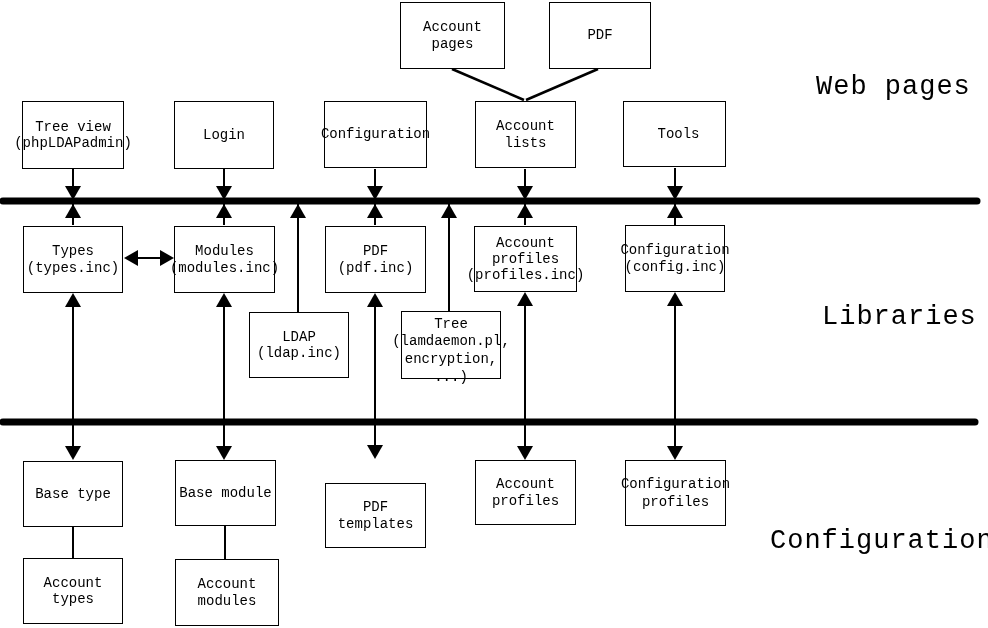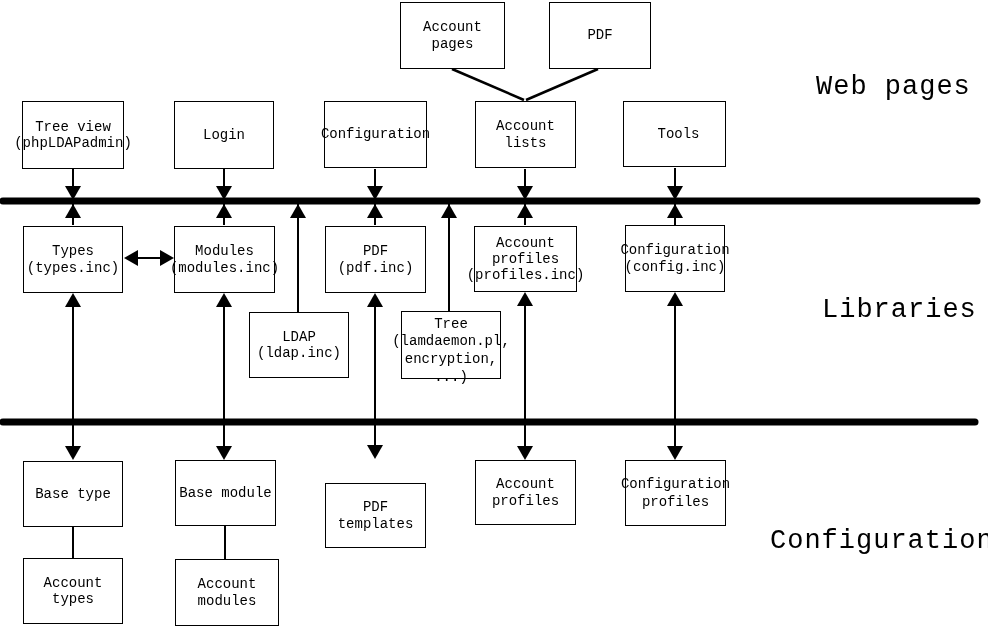--- a/index.html
+++ b/index.html
@@ -183,16 +183,16 @@
   </div>
 
   <div class="box center" style="left:23px;top:558px;width:100px;height:66px;">
     <span>Account types</span>
   </div>
   <div class="box center" style="left:175px;top:559px;width:104px;height:67px;">
     <span>Account modules</span>
   </div>
 
   <div class="layer-label" style="left:816px;top:72px;">Web pages</div>
-  <div class="layer-label" style="left:822px;top:295px;">Libraries</div>
+  <div class="layer-label" style="left:822px;top:302px;">Libraries</div>
   <div class="layer-label" style="left:770px;top:526px;">Configuration files</div>
 
 </div>
 
 </body></html>

